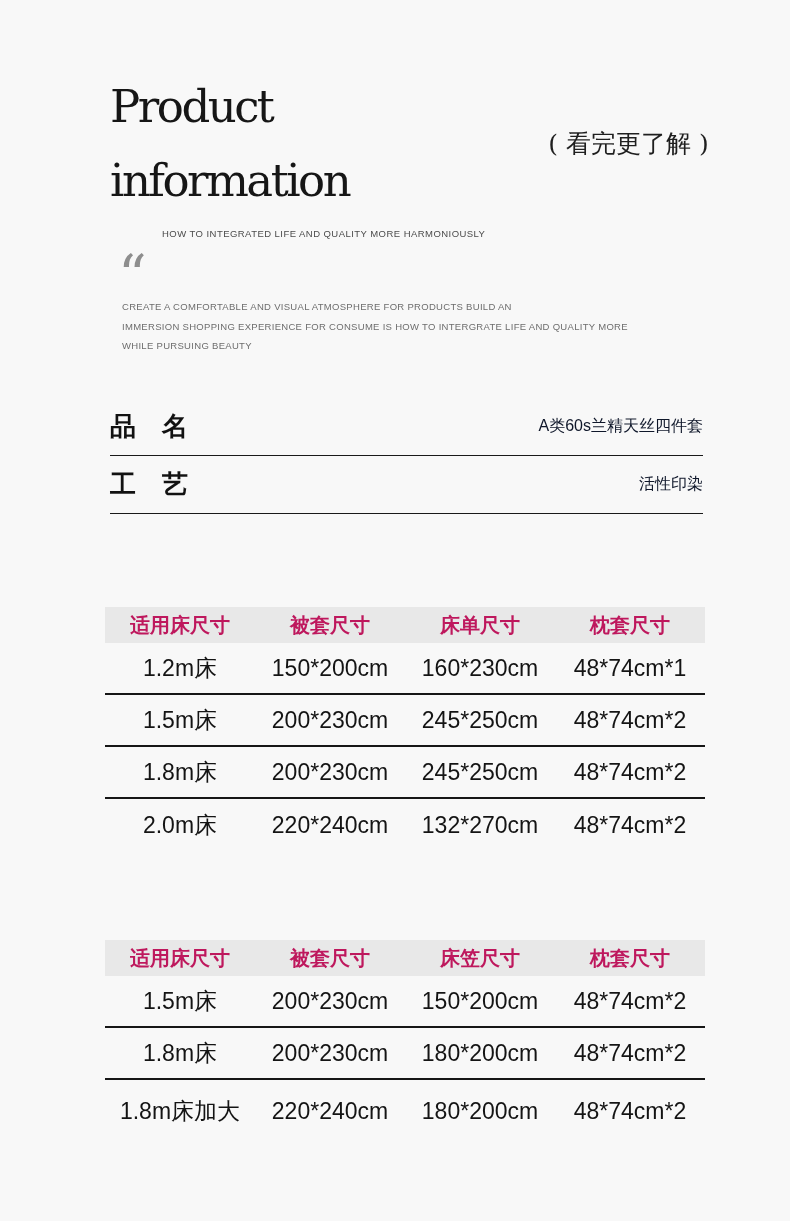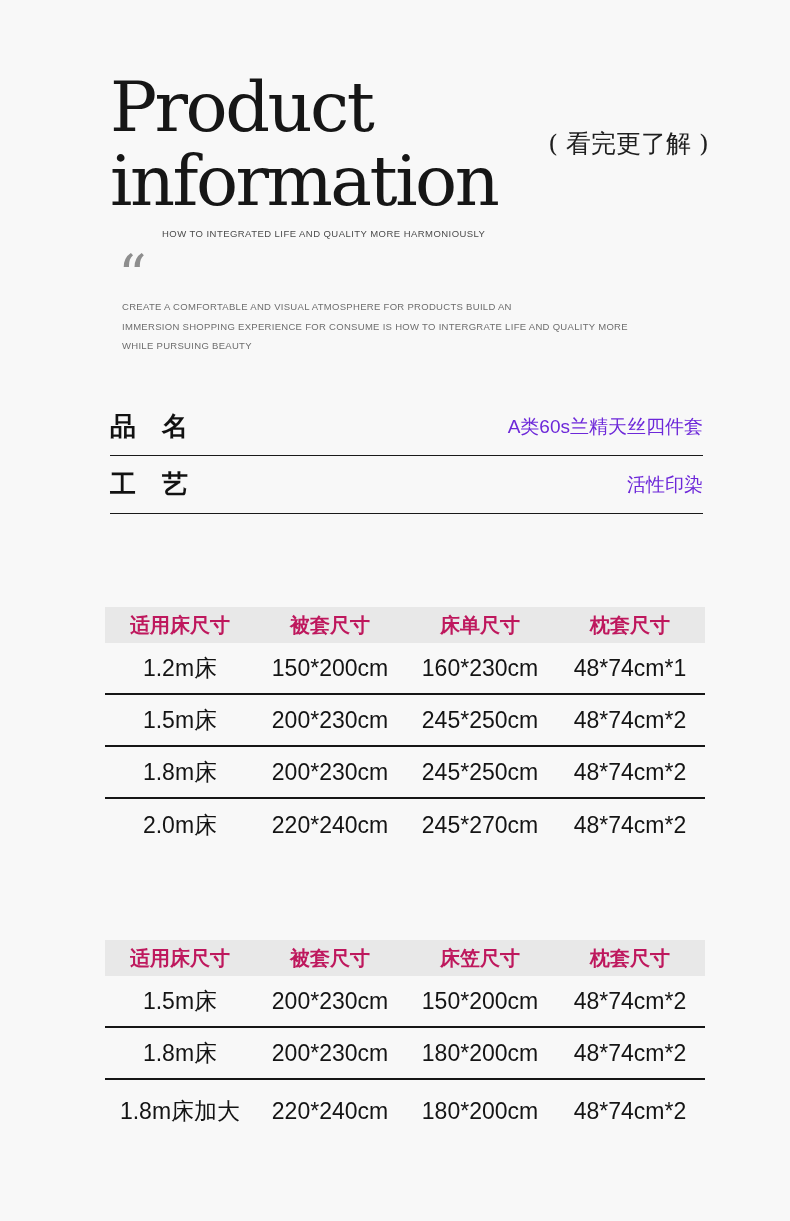--- a/index.html
+++ b/index.html
@@ -10,21 +10,21 @@
     background:#f8f8f8;
     overflow:hidden;
     font-family:"Liberation Sans","DejaVu Sans",sans-serif;
     color:#151515;
   }
 
   
   .title {
     position:absolute; left:110px; top:70px;
     font-family:"DejaVu Serif","Liberation Serif",serif;
-    font-size:70px; line-height:74px; letter-spacing:-2.5px;
+    font-size:45px; line-height:74px; letter-spacing:-2.5px;
     color:#161616; font-weight:400;
   }
   .side-note {
     position:absolute; left:536px; top:127px; width:185px;
     text-align:center;
     font-family:"DejaVu Serif","Liberation Serif",serif;
     font-size:25px; color:#1f1f1f; white-space:nowrap;
   }
   .subtitle {
     position:absolute; left:122px; top:228px;
@@ -44,21 +44,21 @@
   }
 
   
   .specs { position:absolute; left:110px; top:398px; width:593px; }
   .spec-row {
     height:58px;
     display:flex; justify-content:space-between; align-items:center;
     border-bottom:1.5px solid #1a1a1a;
   }
   .spec-label { font-size:26px; font-weight:700; color:#121212; white-space:nowrap; }
-  .spec-value { font-size:19px; color:#6d28d9; white-space:nowrap;text-align:center; }
+  .spec-value { font-size:16px; color:#0f172a; white-space:nowrap;text-align:center; }
 
   
   .size-table { position:absolute; left:105px; width:600px; }
   .size-table.first  { top:607px; }
   .size-table.second { top:940px; }
   .thead {
     height:36px; background:#e8e8e8;
     display:grid; grid-template-columns:repeat(4,1fr);
     align-items:center;
   }
@@ -125,21 +125,21 @@
     </div>
     <div class="trow">
       <div class="cell">1.8m床</div>
       <div class="cell">200*230cm</div>
       <div class="cell">245*250cm</div>
       <div class="cell">48*74cm*2</div>
     </div>
     <div class="trow">
       <div class="cell">2.0m床</div>
       <div class="cell">220*240cm</div>
-      <div class="cell">245*270cm</div>
+      <div class="cell">132*270cm</div>
       <div class="cell">48*74cm*2</div>
     </div>
   </div>
 
   <div class="size-table second">
     <div class="thead">
       <div class="cell">适用床尺寸</div>
       <div class="cell">被套尺寸</div>
       <div class="cell">床笠尺寸</div>
       <div class="cell">枕套尺寸</div>

